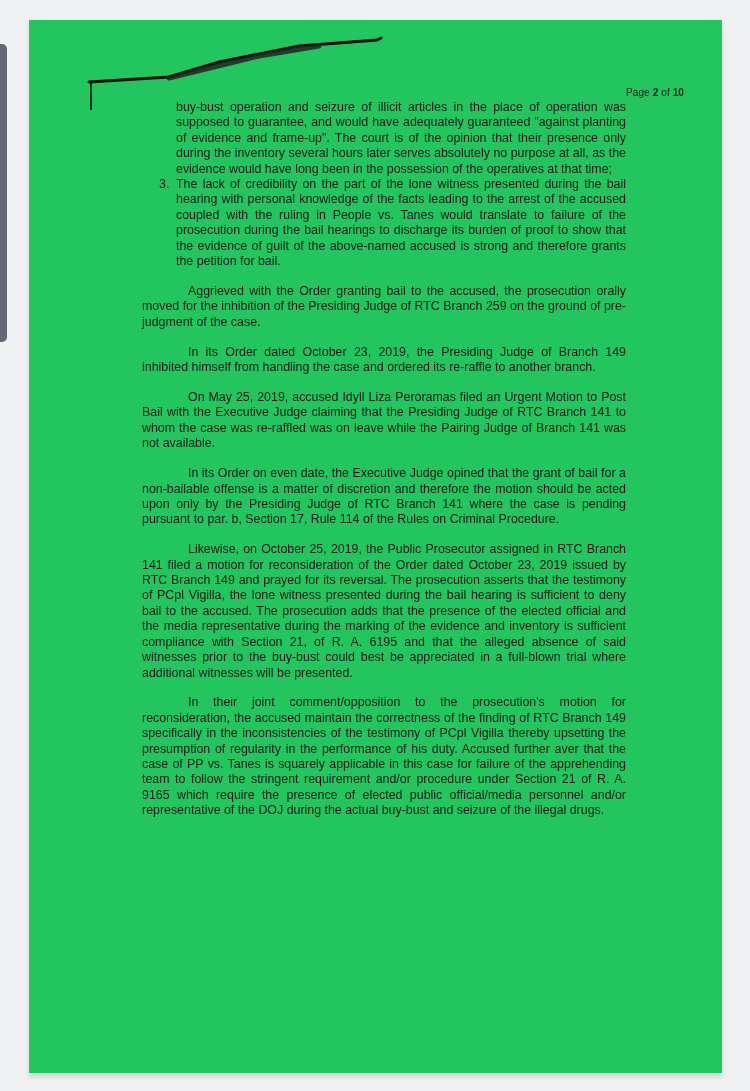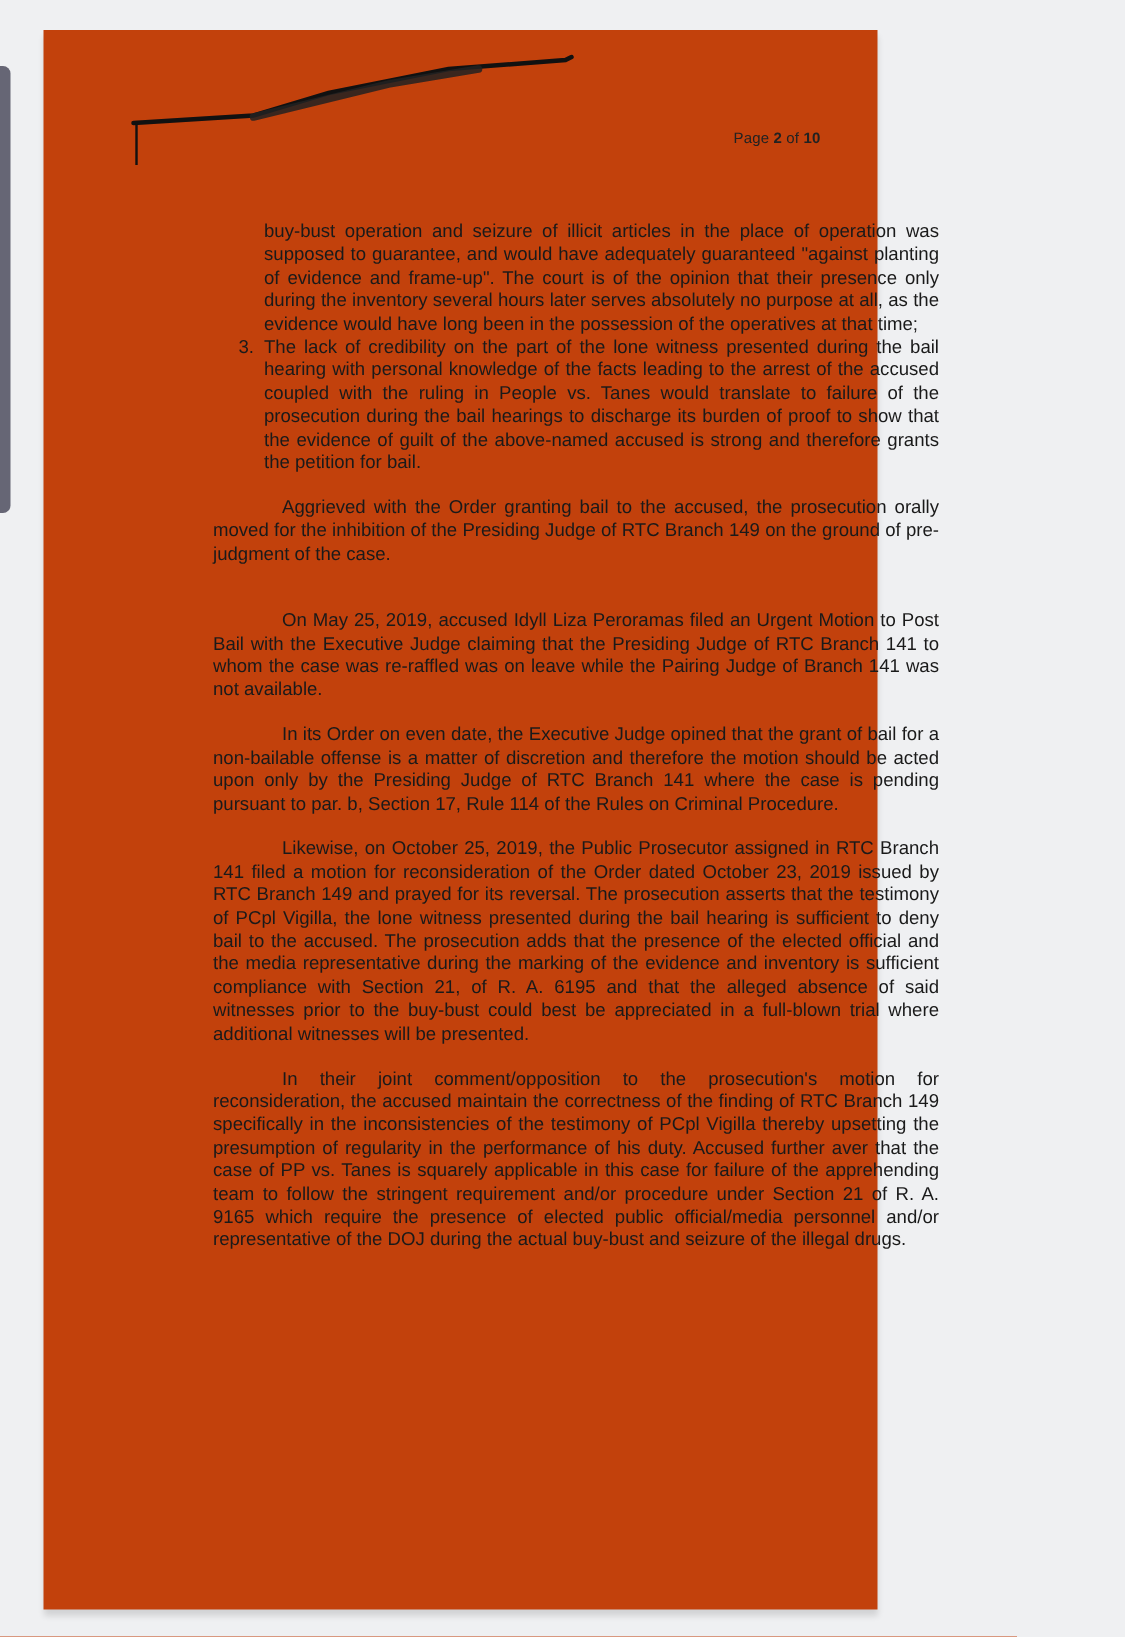--- a/index.html
+++ b/index.html
@@ -7,35 +7,34 @@
     width: 750px; height: 1091px; overflow: hidden;
     background: #eff0f2;
     position: relative;
     font-family: "Liberation Sans", sans-serif;
   }
   .side-handle {
     position: absolute; left: 0; top: 44px; width: 7px; height: 298px;
     background: #666675; border-radius: 0 5px 5px 0;
   }
   .page {
-    position: absolute; left: 29px; top: 20px; width: 556px; height: 1053px;
-    background: #c2410c;
+    position: absolute; left: 29px; top: 20px; width: 693px; height: 1053px;
+    background: #22c55e;
     box-shadow: 0 4px 4px rgba(0,0,0,0.12);
   }
   .scribble { position: absolute; left: 30px; top: 10px; }
   .page-num {
     position: absolute; right: 38px; top: 67px;
     font-size: 10px; color: #222; letter-spacing: 0.1px;
   }
   .page-num b { font-weight: bold; }
   .body-text {
     position: absolute; left: 113px; top: 80px; width: 484px;
     font-size: 12.4px; line-height: 15.4px; color: #1a1a1a;
     text-align: justify;
-    margin-top: 47px;
   }
   .cont { margin: 0 0 0 34px; }
   .item { display: flex; margin: 0 0 0 17px; }
   .item .num { width: 17px; flex: none; }
   .item .txt { flex: 1; }
   .para { text-indent: 46px; margin: 0; }
   .gap { height: 14.5px; }
 </style>
 </head>
 <body>
@@ -58,22 +57,23 @@
 
   <div class="body-text">
     <p class="cont" style="margin-top:0;margin-bottom:0;">buy-bust operation and seizure of illicit articles in the place of operation was supposed to guarantee, and would have adequately guaranteed "against planting of evidence and frame-up".  The court is of the opinion that their presence only during the inventory several hours later serves absolutely no purpose at all, as the evidence would have long been in the possession of the operatives at that time;</p>
 
     <div class="item">
       <span class="num">3.</span>
       <span class="txt">The lack of credibility on the part of the lone witness presented during the bail hearing with personal knowledge of the facts leading to the arrest of the accused coupled with the ruling in People vs. Tanes would translate to failure of the prosecution during the bail hearings to discharge its burden of proof to show that the evidence of guilt of the above-named accused is strong and therefore grants the petition for bail.</span>
     </div>
 
     <div class="gap"></div>
-    <p class="para">Aggrieved with the Order granting bail to the accused, the prosecution orally moved for the inhibition of the Presiding Judge of RTC Branch 149 on the ground of pre-judgment of the case.</p>
+    <p class="para">Aggrieved with the Order granting bail to the accused, the prosecution orally moved for the inhibition of the Presiding Judge of RTC Branch 259 on the ground of pre-judgment of the case.</p>
     <div class="gap"></div>
+    <p class="para">In its Order dated October 23, 2019, the Presiding Judge of Branch 149 inhibited himself from handling the case and ordered its re-raffle to another branch.</p>
     <div class="gap"></div>
     <p class="para">On May 25, 2019, accused Idyll Liza Peroramas filed an Urgent Motion to Post Bail with the Executive Judge claiming that the Presiding Judge of RTC Branch 141 to whom the case was re-raffled was on leave while the Pairing Judge of Branch 141 was not available.</p>
     <div class="gap"></div>
     <p class="para">In its Order on even date, the Executive Judge opined that the grant of bail for a non-bailable offense is a matter of discretion and therefore the motion should be acted upon only by the Presiding Judge of RTC Branch 141 where the case is pending pursuant to par. b, Section 17, Rule 114 of the Rules on Criminal Procedure.</p>
     <div class="gap"></div>
     <p class="para">Likewise, on October 25, 2019, the Public Prosecutor assigned in RTC Branch 141 filed a motion for reconsideration of the Order dated October 23, 2019 issued by RTC Branch 149 and prayed for its reversal.  The prosecution asserts that the testimony of PCpl Vigilla, the lone witness presented during the bail hearing is sufficient  to deny  bail to the accused.  The prosecution adds that the presence of the elected official and the media representative during the marking of the evidence and inventory is sufficient compliance with Section 21, of R. A. 6195 and that the alleged absence of said witnesses  prior to the buy-bust could best be appreciated in a full-blown trial where additional witnesses will be presented.</p>
     <div class="gap"></div>
     <p class="para">In their joint comment/opposition to the prosecution's motion for reconsideration, the accused maintain the correctness of the finding of RTC Branch 149 specifically in the inconsistencies of the testimony of PCpl Vigilla thereby upsetting the presumption of regularity in the performance of his duty. Accused further aver that the case of PP vs. Tanes is squarely applicable in this case for failure of the apprehending team to follow the stringent requirement and/or procedure under Section 21 of R. A. 9165 which require the presence of elected public official/media personnel and/or representative of the DOJ during the actual buy-bust and seizure of the illegal drugs.</p>
   </div>
 </div>

